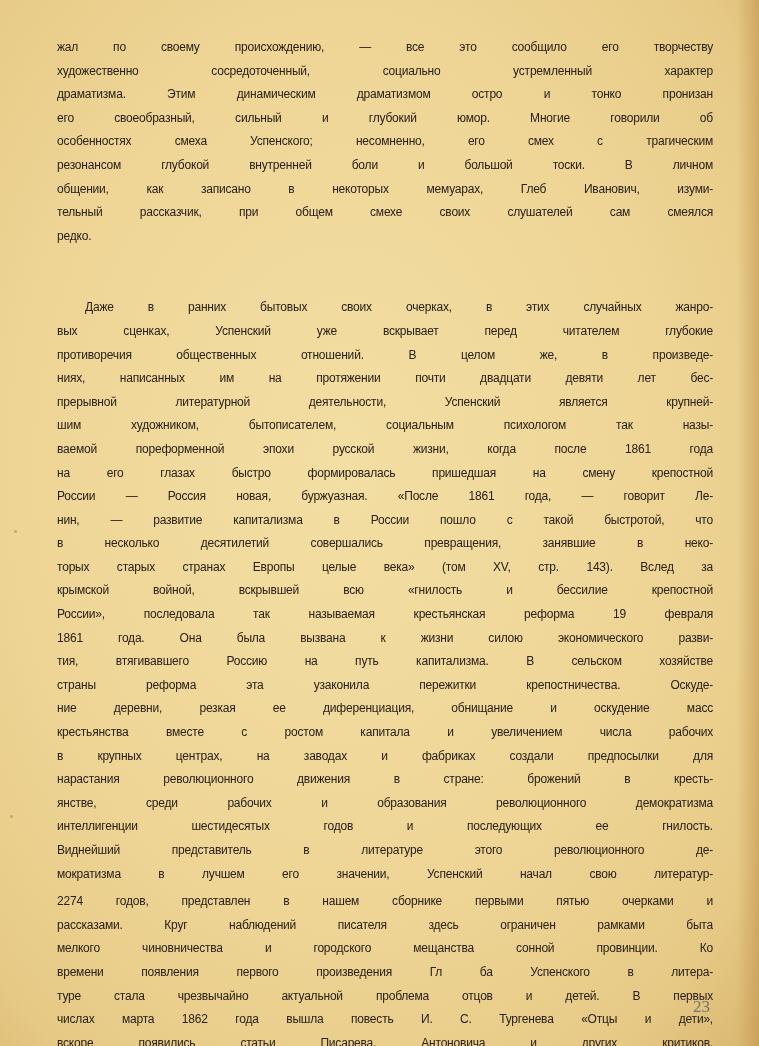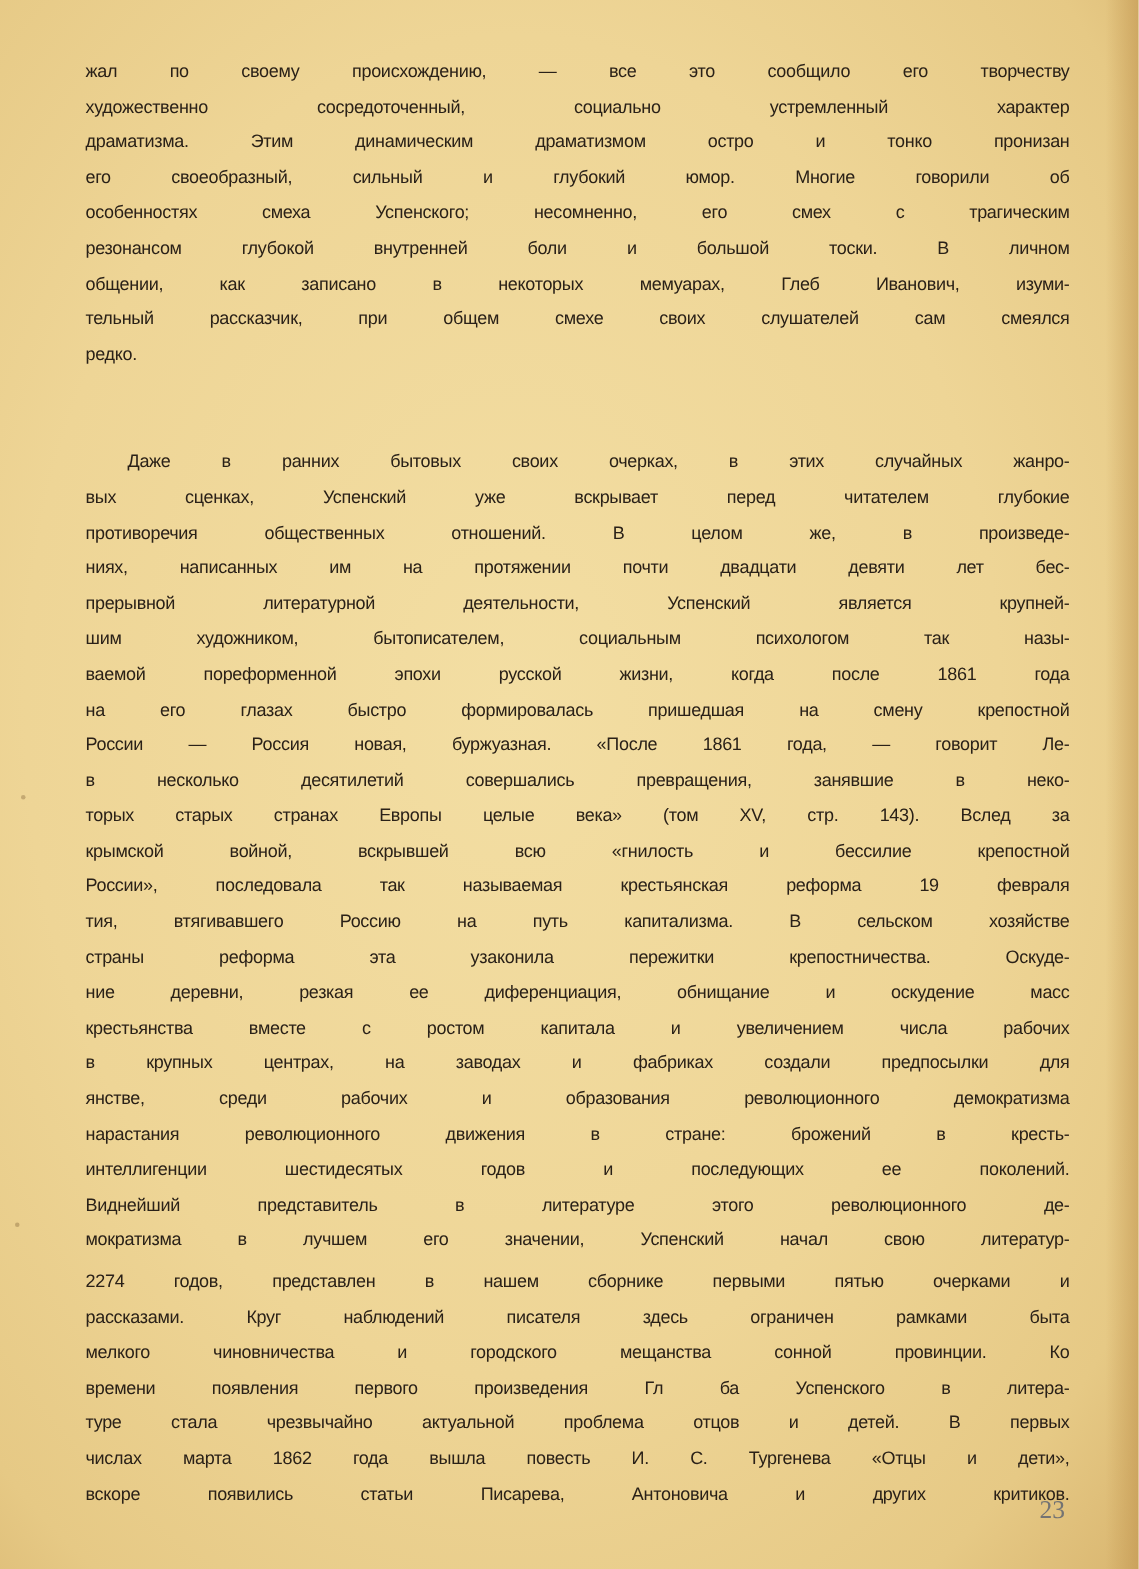--- a/index.html
+++ b/index.html
@@ -59,32 +59,34 @@
   <p class="para">
     <span class="line indent">Даже в ранних бытовых своих очерках, в этих случайных жанро-</span>
     <span class="line">вых сценках, Успенский уже вскрывает перед читателем глубокие</span>
     <span class="line">противоречия общественных отношений. В целом же, в произведе-</span>
     <span class="line">ниях, написанных им на протяжении почти двадцати девяти лет бес-</span>
     <span class="line">прерывной литературной деятельности, Успенский является крупней-</span>
     <span class="line">шим художником, бытописателем, социальным психологом так назы-</span>
     <span class="line">ваемой пореформенной эпохи русской жизни, когда после 1861 года</span>
     <span class="line">на его глазах быстро формировалась пришедшая на смену крепостной</span>
     <span class="line">России — Россия новая, буржуазная. «После 1861 года, — говорит Ле-</span>
+    <span class="line">нин, — развитие капитализма в России пошло с такой быстротой, что</span>
     <span class="line">в несколько десятилетий совершались превращения, занявшие в неко-</span>
     <span class="line">торых старых странах Европы целые века» (том XV, стр. 143). Вслед за</span>
     <span class="line">крымской войной, вскрывшей всю «гнилость и бессилие крепостной</span>
     <span class="line">России», последовала так называемая крестьянская реформа 19 февраля</span>
+    <span class="line">1861 года. Она была вызвана к жизни силою экономического разви-</span>
     <span class="line">тия, втягивавшего Россию на путь капитализма. В сельском хозяйстве</span>
     <span class="line">страны реформа эта узаконила пережитки крепостничества. Оскуде-</span>
     <span class="line">ние деревни, резкая ее диференциация, обнищание и оскудение масс</span>
     <span class="line">крестьянства вместе с ростом капитала и увеличением числа рабочих</span>
     <span class="line">в крупных центрах, на заводах и фабриках создали предпосылки для</span>
+    <span class="line">нарастания революционного движения в стране: брожений в кресть-</span>
     <span class="line">янстве, среди рабочих и образования революционного демократизма</span>
-    <span class="line">нарастания революционного движения в стране: брожений в кресть-</span>
-    <span class="line">интеллигенции шестидесятых годов и последующих ее поколений.</span>
+    <span class="line">интеллигенции шестидесятых годов и последующих ее гнилость.</span>
     <span class="line">Виднейший представитель в литературе этого революционного де-</span>
     <span class="line">мократизма в лучшем его значении, Успенский начал свою литератур-</span>
   </p>
 
   <p class="para">
     <span class="line">2274 годов, представлен в нашем сборнике первыми пятью очерками и</span>
     <span class="line">рассказами. Круг наблюдений писателя здесь ограничен рамками быта</span>
     <span class="line">мелкого чиновничества и городского мещанства сонной провинции. Ко</span>
     <span class="line">времени появления первого произведения Гл ба Успенского в литера-</span>
     <span class="line">туре стала чрезвычайно актуальной проблема отцов и детей. В первых</span>

